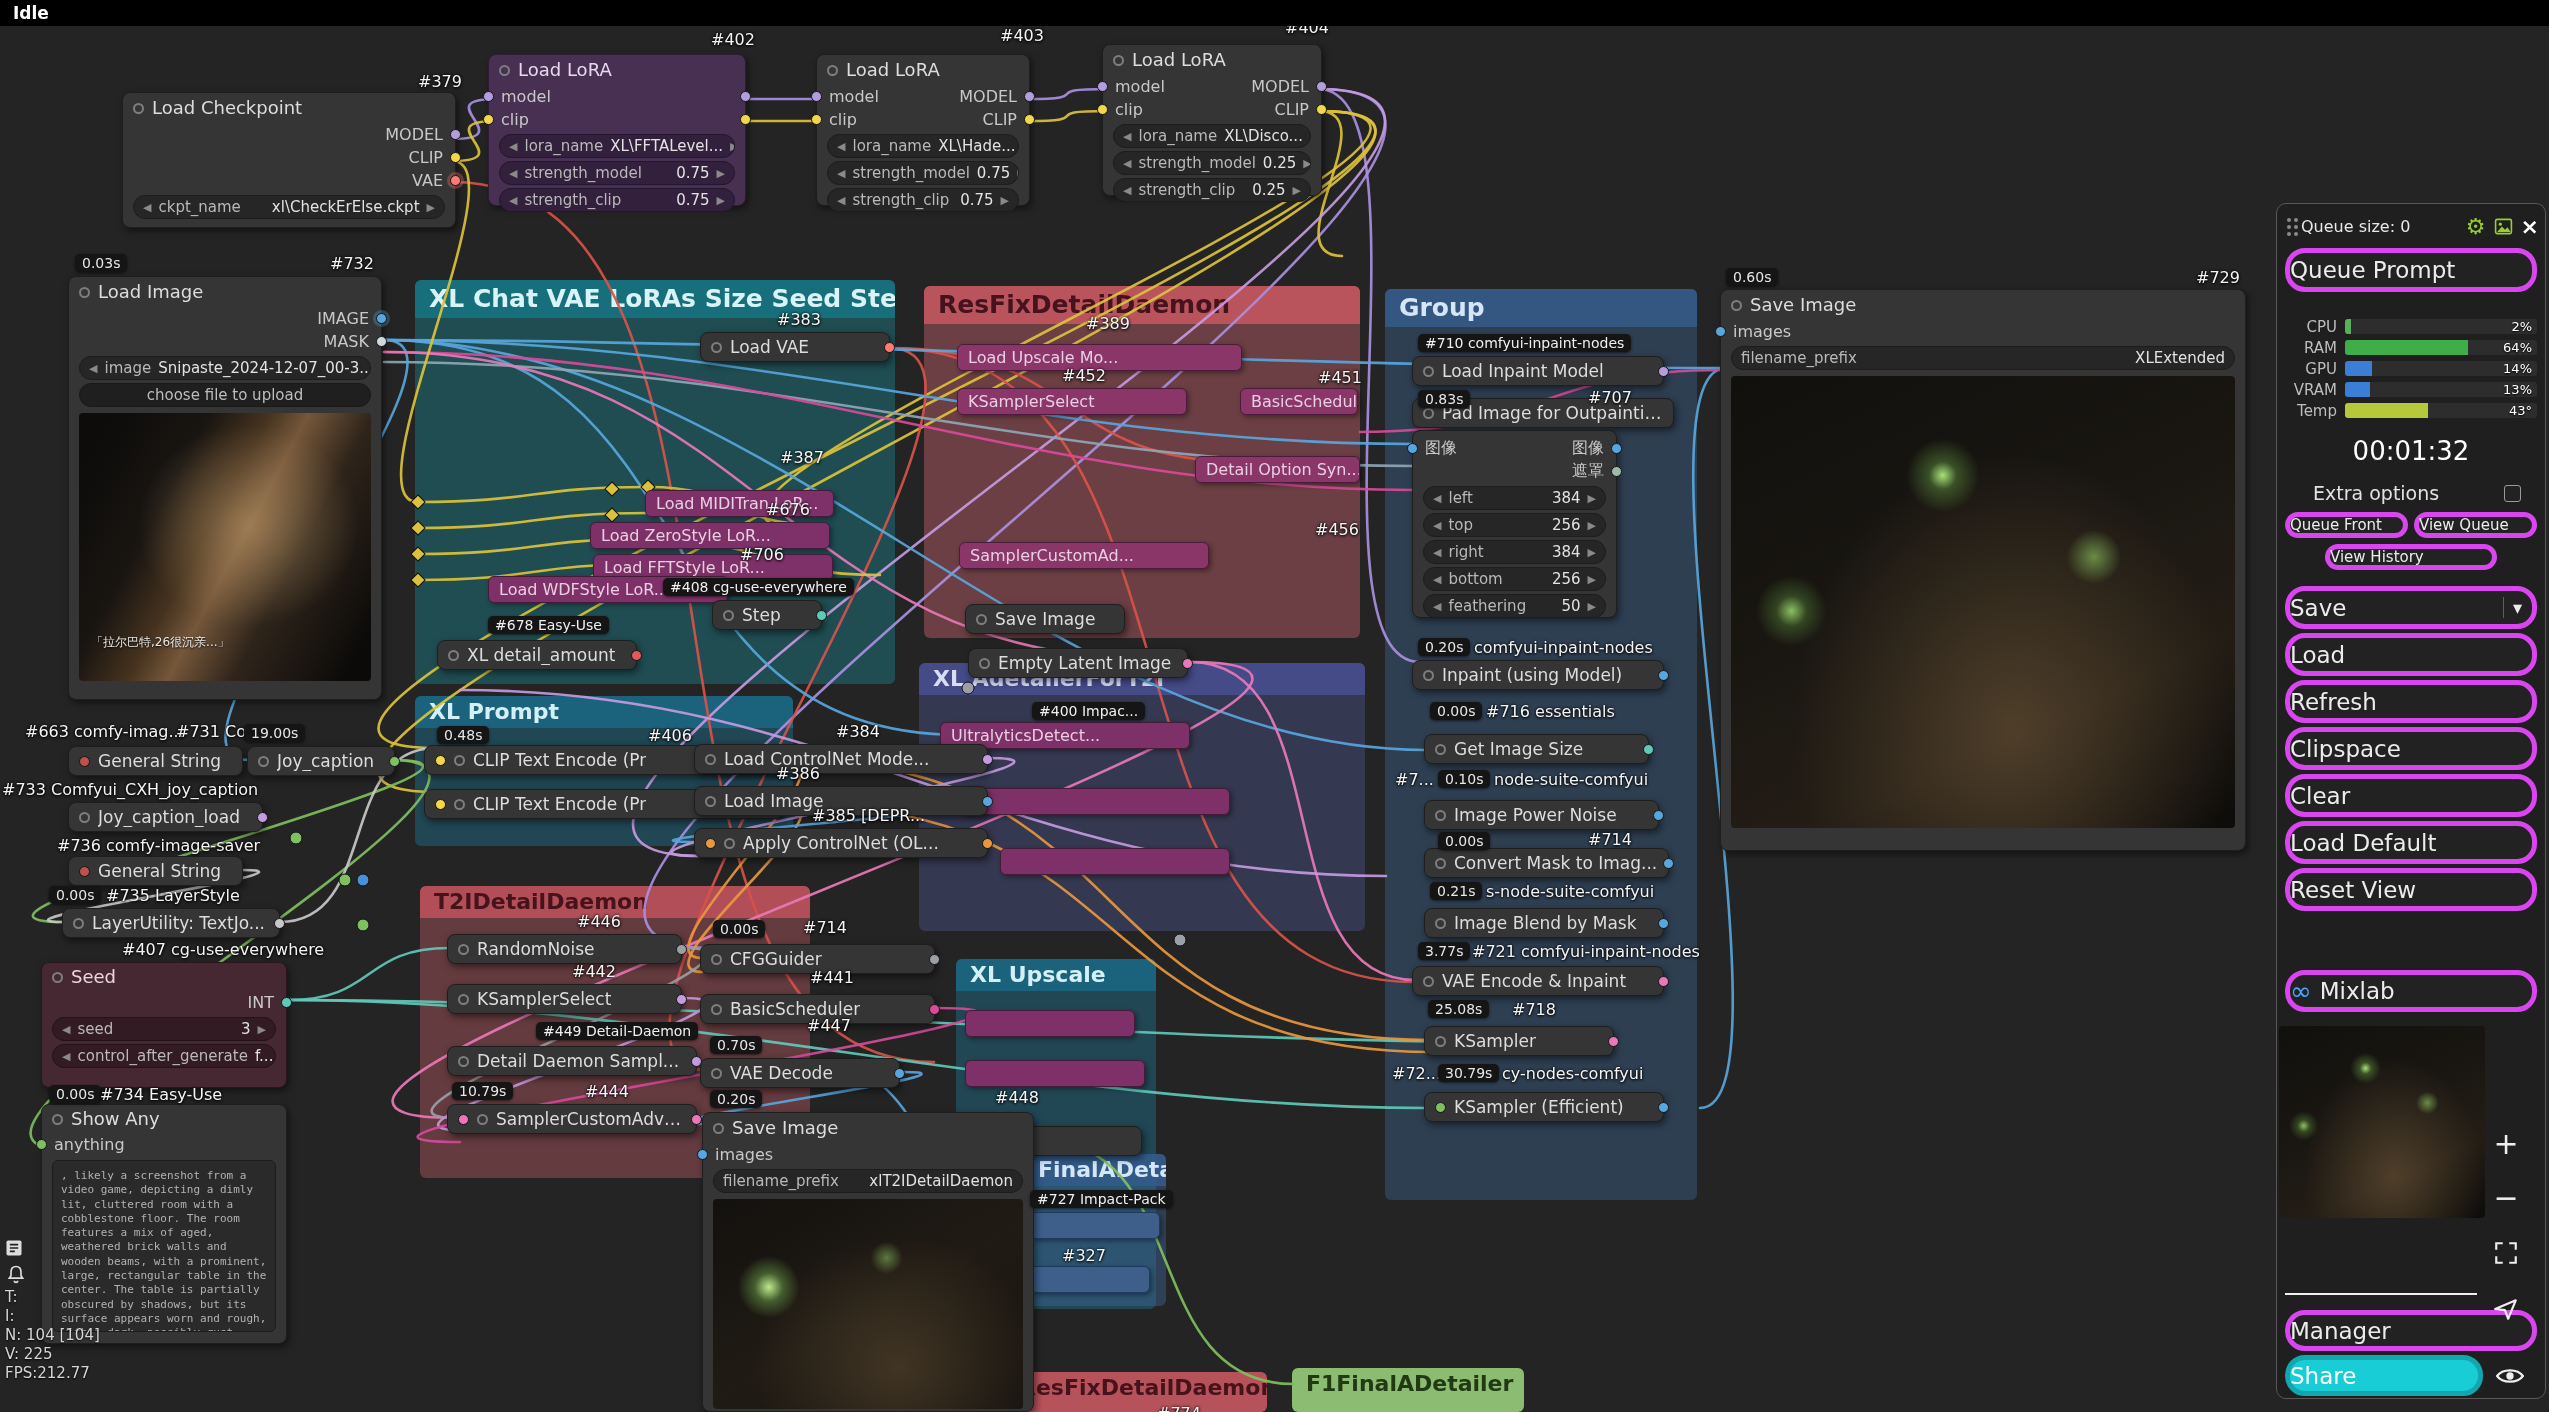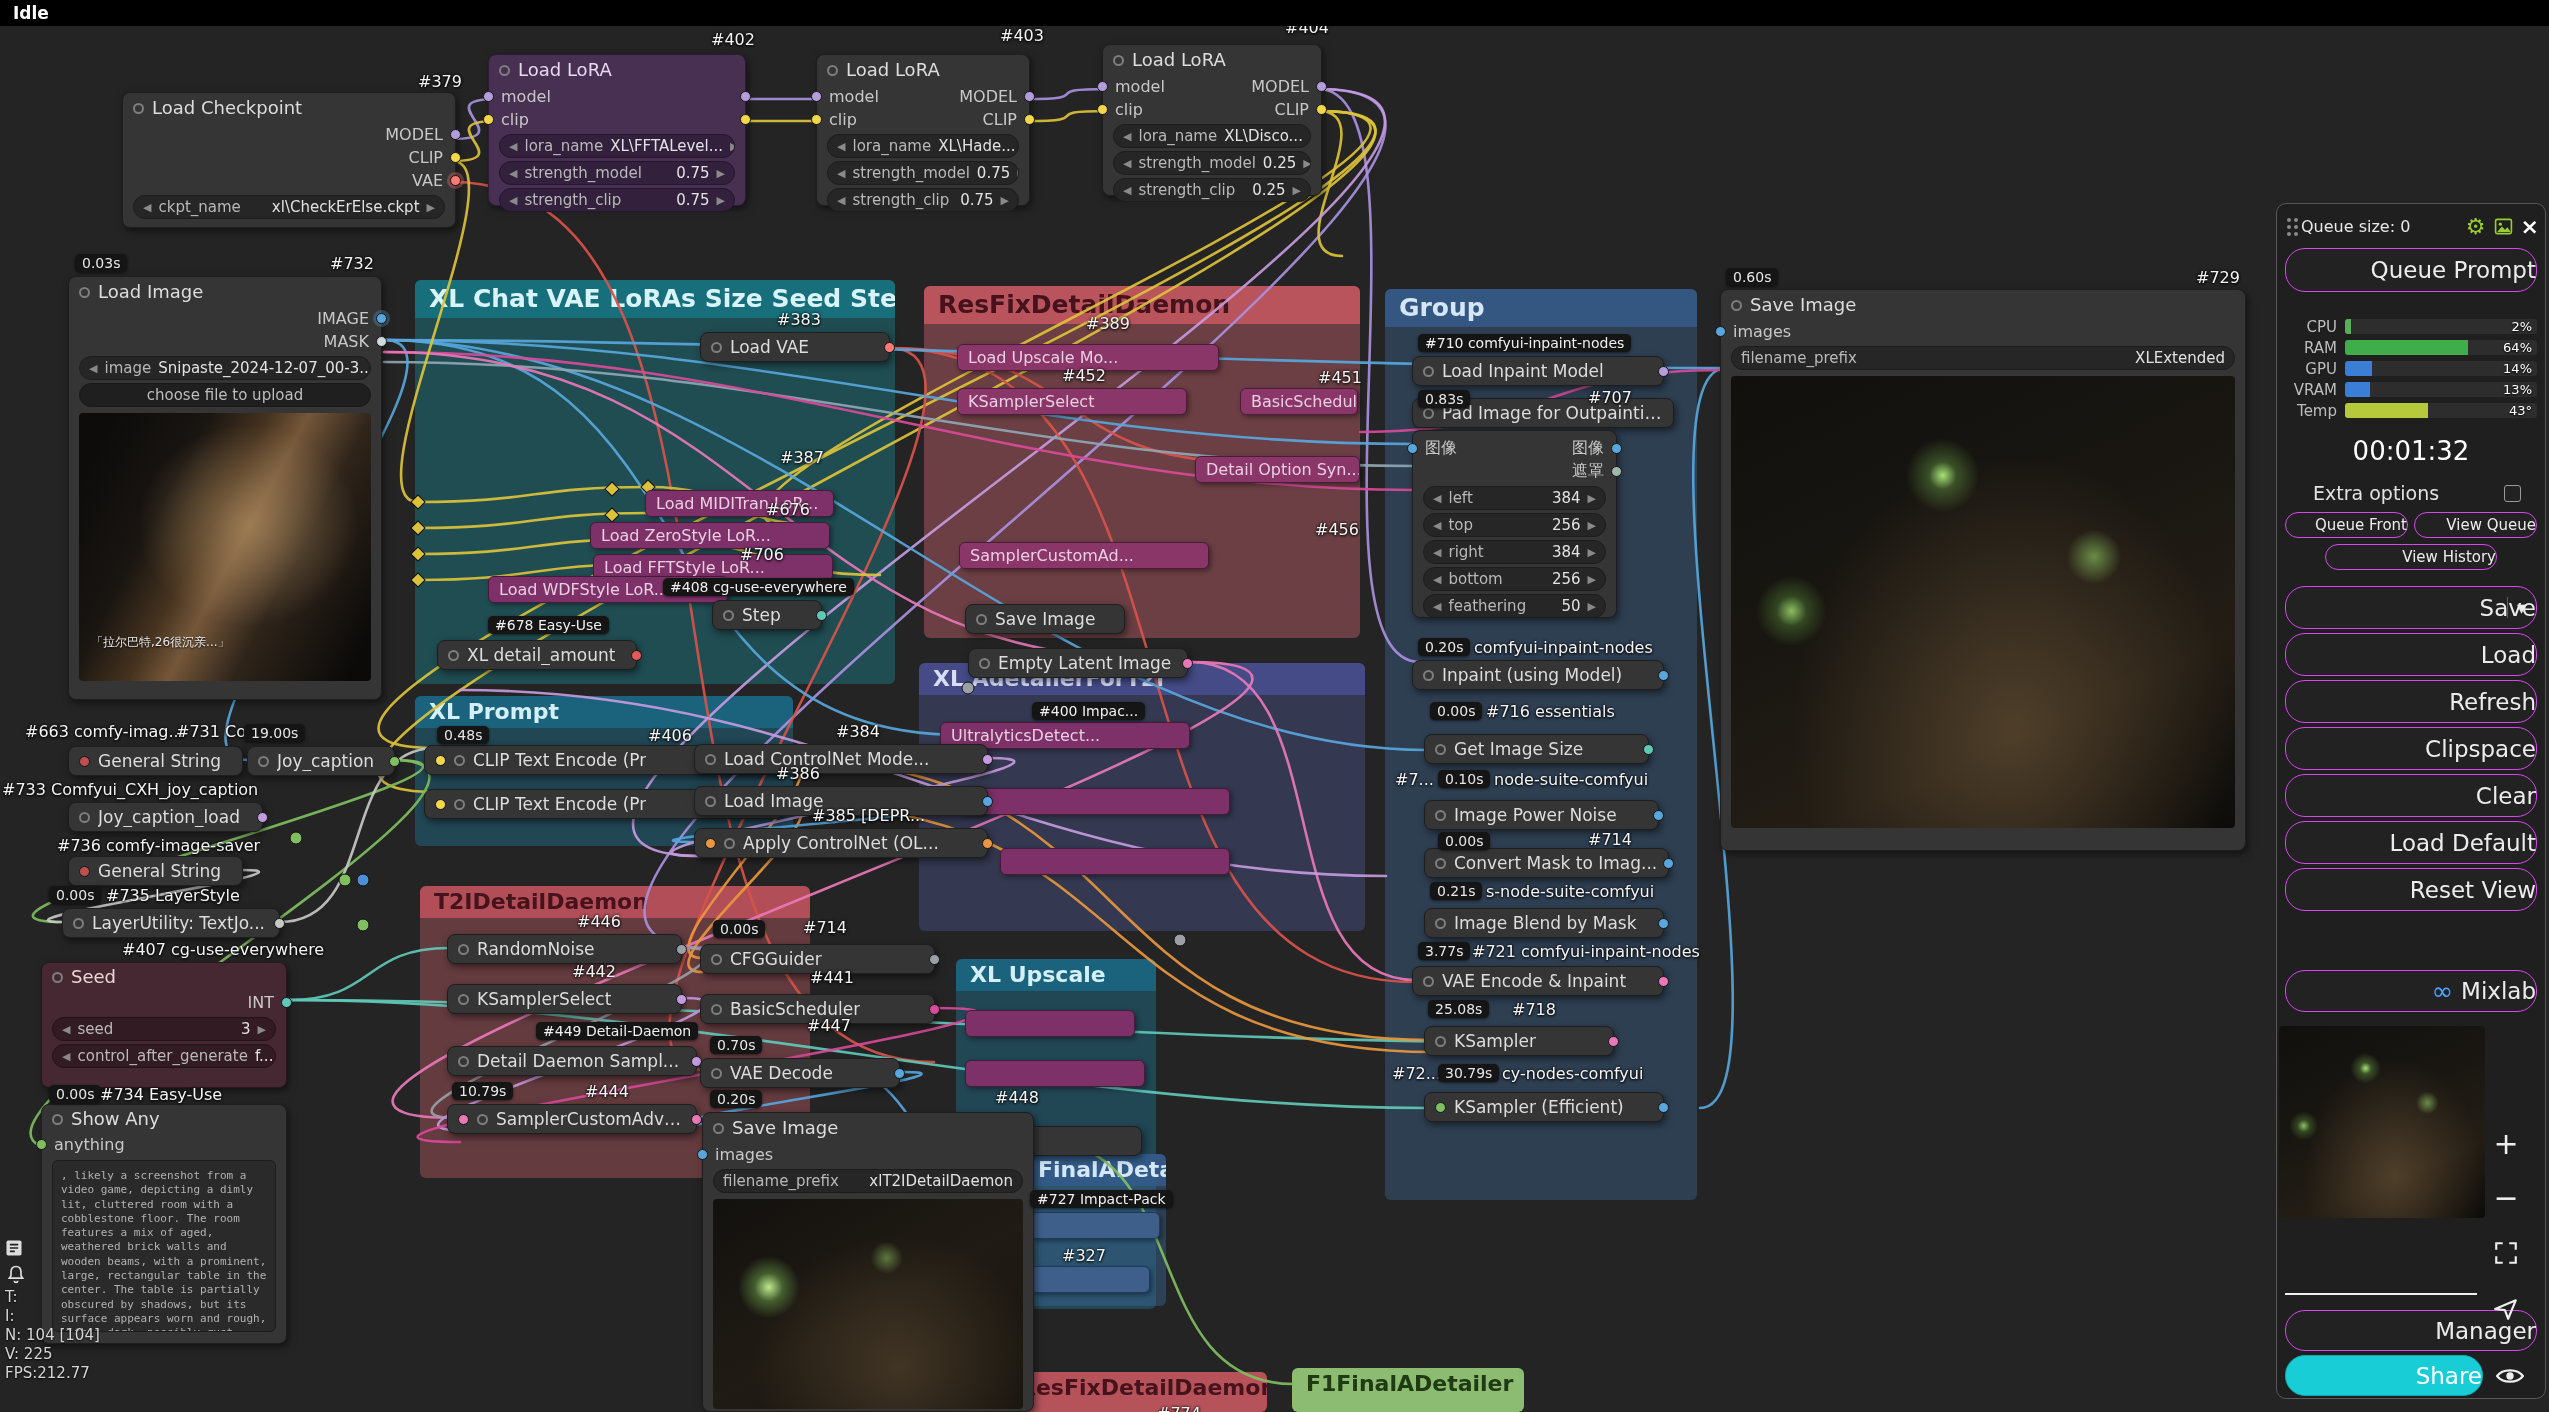--- a/index.html
+++ b/index.html
@@ -31,21 +31,21 @@
 .wbtn{height:24px;margin:3px 10px;background:#1f1f1f;border:1px solid #191919;border-radius:12px;text-align:center;font-size:15px;color:#bdbdbd;line-height:22px;overflow:hidden}
 .flabel{position:absolute;z-index:4;font-size:16px;color:#f4f4f4;text-shadow:0 1px 3px #000,0 0 3px #000;white-space:nowrap}
 .badge{position:absolute;z-index:4;background:#151515;color:#e6e6e6;font-size:14px;padding:1px 7px;border-radius:5px;white-space:nowrap;box-shadow:0 1px 3px rgba(0,0,0,.6)}
 .chip{position:absolute;z-index:4;background:#151515;color:#f0f0f0;font-size:14px;padding:1px 7px;border-radius:5px;white-space:nowrap;box-shadow:0 1px 3px rgba(0,0,0,.6)}
 .preview{border-radius:4px;margin:6px 10px;position:relative;overflow:hidden}
 .pv-iso{background:radial-gradient(ellipse at 58% 42%,rgba(196,160,110,.5),transparent 46%),linear-gradient(118deg,#0d0c0b 8%,#191511 30%,#46331f 44%,#75573a 53%,#2e241a 68%,#0b0a09 94%)}
 .pv-dun{background:radial-gradient(circle at 42% 22%,rgba(176,236,126,.95) 0%,rgba(120,190,80,.35) 3%,transparent 8%),radial-gradient(circle at 12% 52%,rgba(160,220,110,.85) 0%,rgba(110,180,70,.3) 3%,transparent 7%),radial-gradient(circle at 72% 40%,rgba(150,210,100,.6) 0%,transparent 6%),radial-gradient(ellipse at 56% 78%,rgba(122,96,62,.5),transparent 55%),linear-gradient(155deg,#11100d 0%,#1a1712 45%,#231d15 72%,#0d0c0a 100%)}
 .pv-dun2{background:radial-gradient(circle at 18% 42%,rgba(198,244,148,.95) 0%,rgba(130,200,90,.4) 5%,transparent 11%),radial-gradient(circle at 56% 28%,rgba(150,210,100,.5) 0%,transparent 7%),radial-gradient(ellipse at 60% 80%,rgba(110,88,58,.45),transparent 55%),linear-gradient(150deg,#13110e,#201b14 52%,#15120e)}
 .cap{position:absolute;left:12px;bottom:30px;font-size:12px;color:#e9e9e9;text-shadow:0 1px 2px #000}
 .sidebar{position:absolute;left:2276px;top:203px;width:270px;height:1196px;background:#1f1f1f;border:1px solid #585858;border-radius:10px;z-index:10;color:#ddd}
-.sb-btn{position:absolute;left:8px;right:8px;display:flex;align-items:center;justify-content:flex-end;background:#222;border:1px solid #d946ef;border-radius:20px;color:#ececec;cursor:pointer}
+.sb-btn{position:absolute;left:8px;right:8px;display:flex;align-items:center;justify-content:flex-start;background:#222;border:5px solid #d946ef;border-radius:20px;color:#ececec;cursor:pointer}
 .sb-btn.big{height:43px;font-size:23px}
 .sb-btn.small{height:26px;font-size:15px;position:static;flex:1}
 .sb-stat{display:flex;align-items:center;height:21px;gap:8px}
 .sb-stat-label{width:52px;text-align:right;font-size:15px;color:#bdbdbd;flex:none}
 .sb-bar{flex:1;height:15px;background:#2d2d2d;border-radius:3px;position:relative;overflow:hidden}
 .sb-fill{position:absolute;left:0;top:0;bottom:0}
 .sb-val{position:absolute;right:5px;top:0;font-size:13px;line-height:15px;color:#fff;text-shadow:0 1px 2px #000}
 .dots6{width:4px;height:4px;background:#8a8a8a;border-radius:50%;box-shadow:0 7px 0 #8a8a8a,0 14px 0 #8a8a8a,7px 0 0 #8a8a8a,7px 7px 0 #8a8a8a,7px 14px 0 #8a8a8a;margin:4px 10px 16px 4px;flex:none}
 .hud{position:absolute;left:5px;z-index:6;font-size:15px;color:#d6d6d6;text-shadow:0 1px 2px #000;white-space:nowrap}
 .edgeicon{position:absolute;z-index:12;color:#eee;cursor:pointer;text-align:center;width:30px;font-size:30px;line-height:30px}
@@ -335,21 +335,21 @@
       <span class="t">XL detail_amount</span>
       <span class="dot r" style="background:#e05a5a"></span>
     </div>
   <div class="cnode" style="left:968px;top:648px;width:220px">
       <span class="toggle"></span>
       <span class="t">Empty Latent Image</span>
       <span class="dot r" style="background:#e878b8"></span>
     </div>
 
   <span class="flabel" style="left:1086px;top:314px">#389</span>
-  <div class="pbar" style="left:957px;top:344px;width:262px;background:#8a3668;border-color:#4c1b3c"><span>Load Upscale Mo...</span></div>
+  <div class="pbar" style="left:957px;top:344px;width:285px;background:#8a3668;border-color:#4c1b3c"><span>Load Upscale Mo...</span></div>
   <span class="flabel" style="left:1062px;top:366px">#452</span>
   <div class="pbar" style="left:957px;top:388px;width:230px;background:#8a3668;border-color:#4c1b3c"><span>KSamplerSelect</span></div>
   <div class="pbar" style="left:1240px;top:388px;width:118px;background:#8a3668;border-color:#4c1b3c"><span>BasicScheduler</span></div>
   <span class="flabel" style="left:1318px;top:368px">#451</span>
   <div class="pbar" style="left:1195px;top:456px;width:165px;background:#8a3668;border-color:#4c1b3c"><span>Detail Option Syn...</span></div>
   <span class="flabel" style="left:1315px;top:520px">#456</span>
   <div class="pbar" style="left:959px;top:542px;width:250px;background:#8a3668;border-color:#4c1b3c"><span>SamplerCustomAd...</span></div>
   <div class="cnode" style="left:965px;top:604px;width:160px">
       <span class="toggle"></span>
       <span class="t">Save Image</span>

